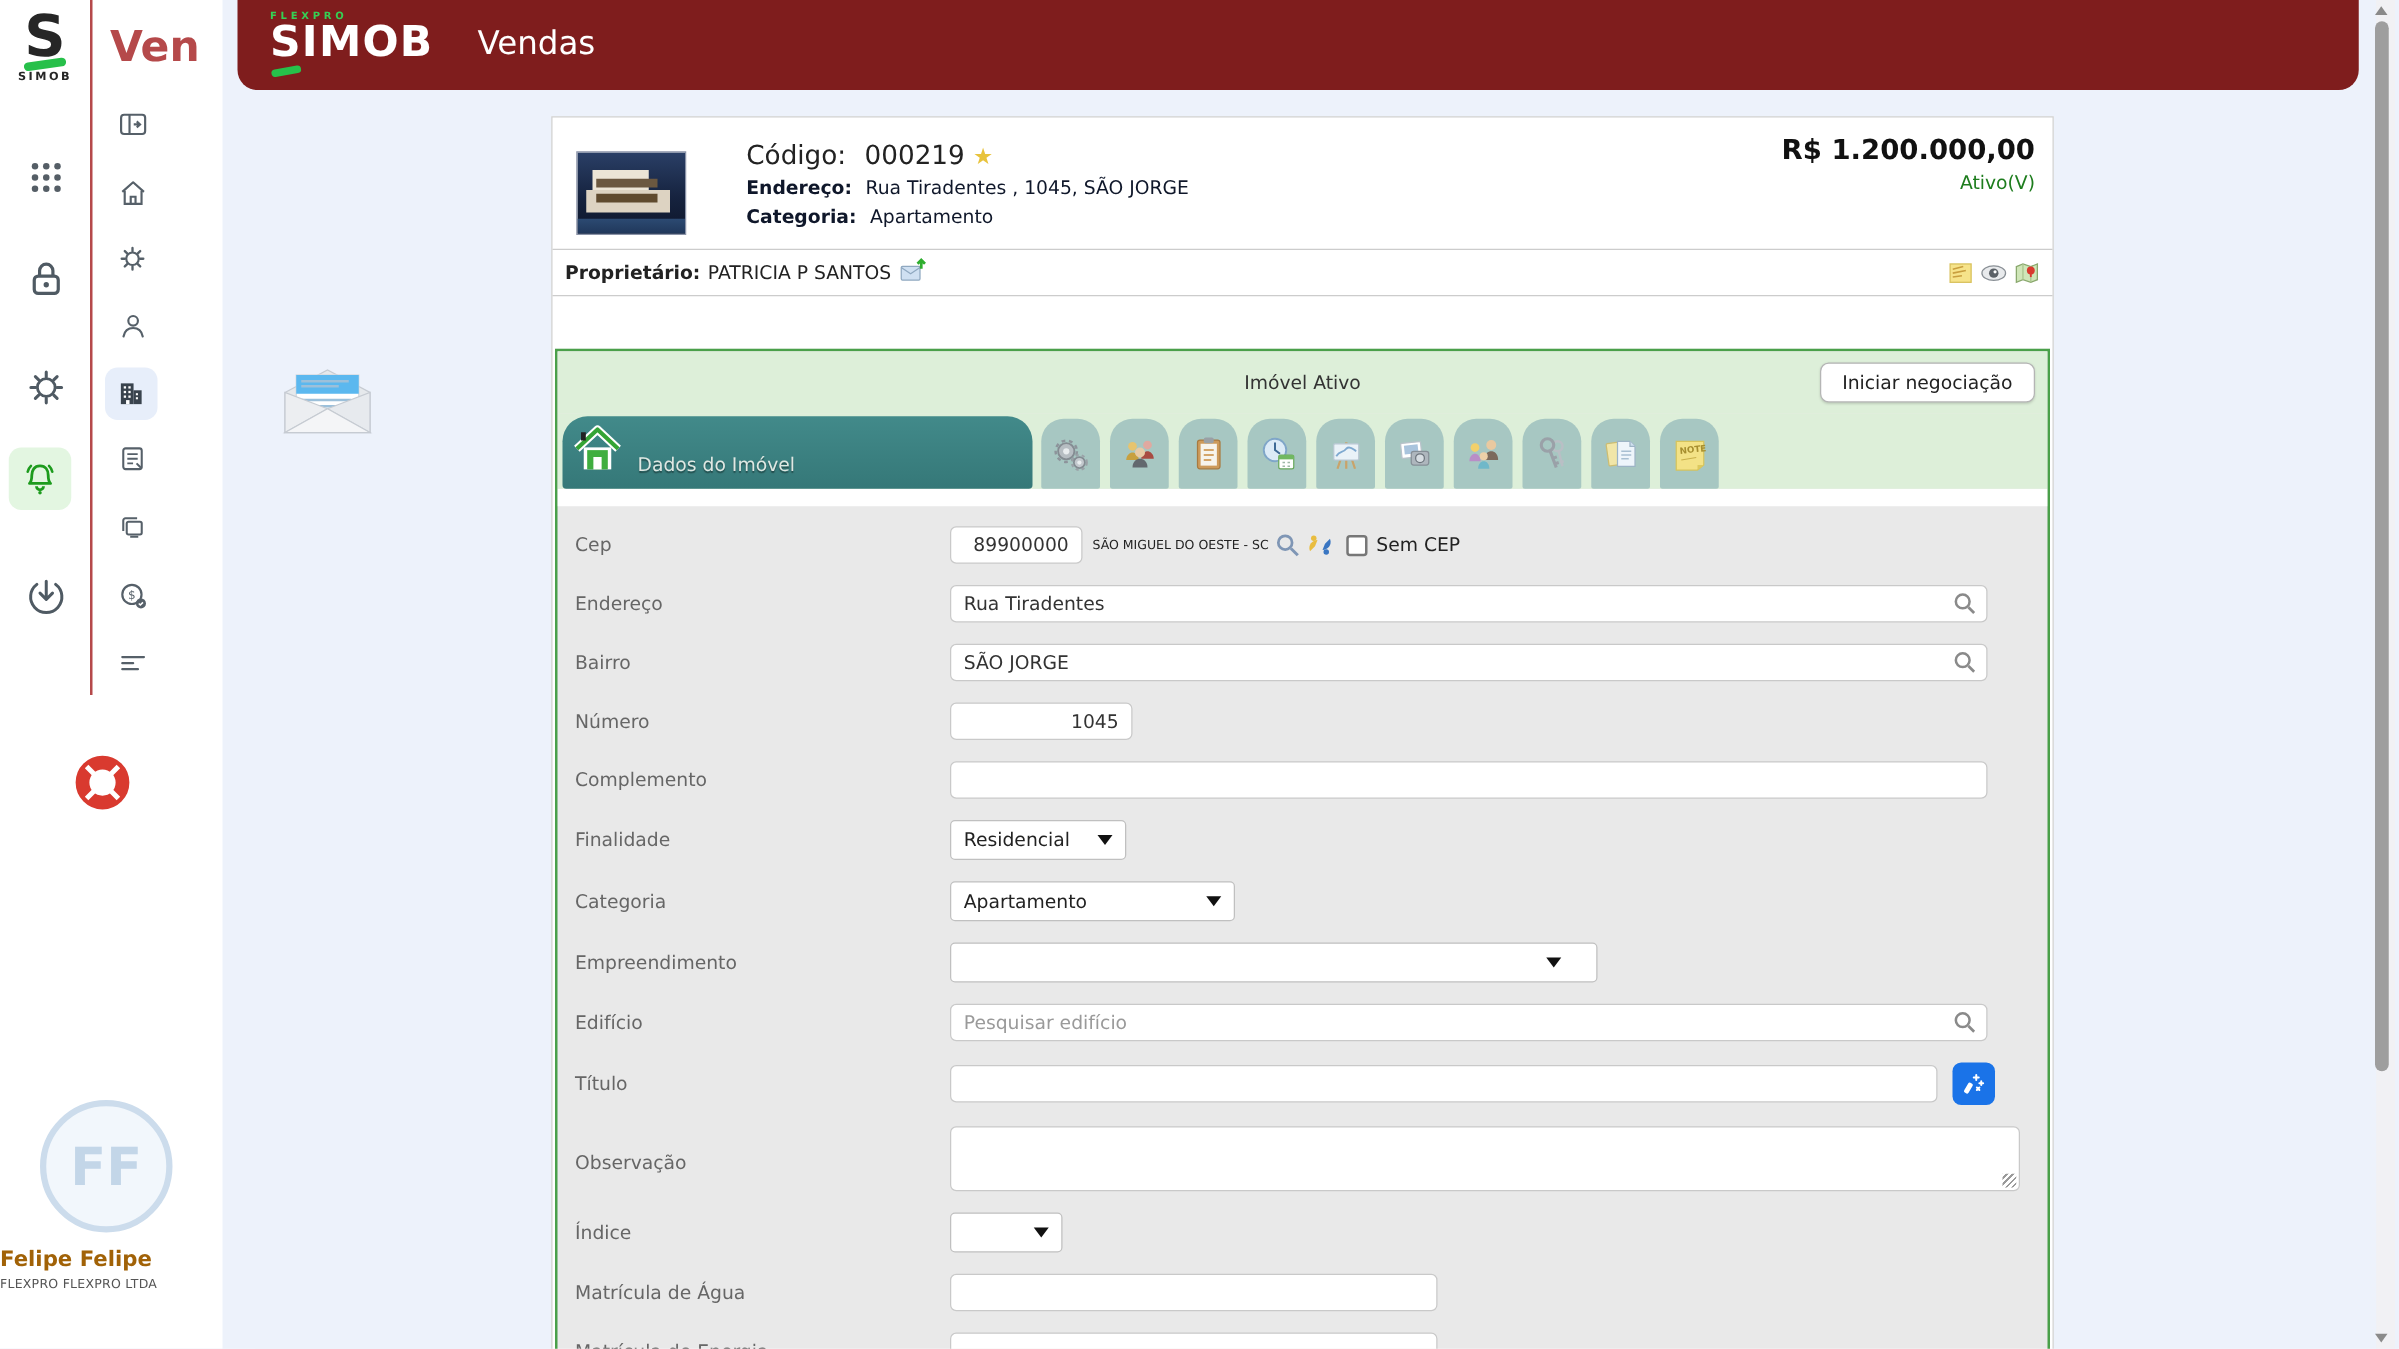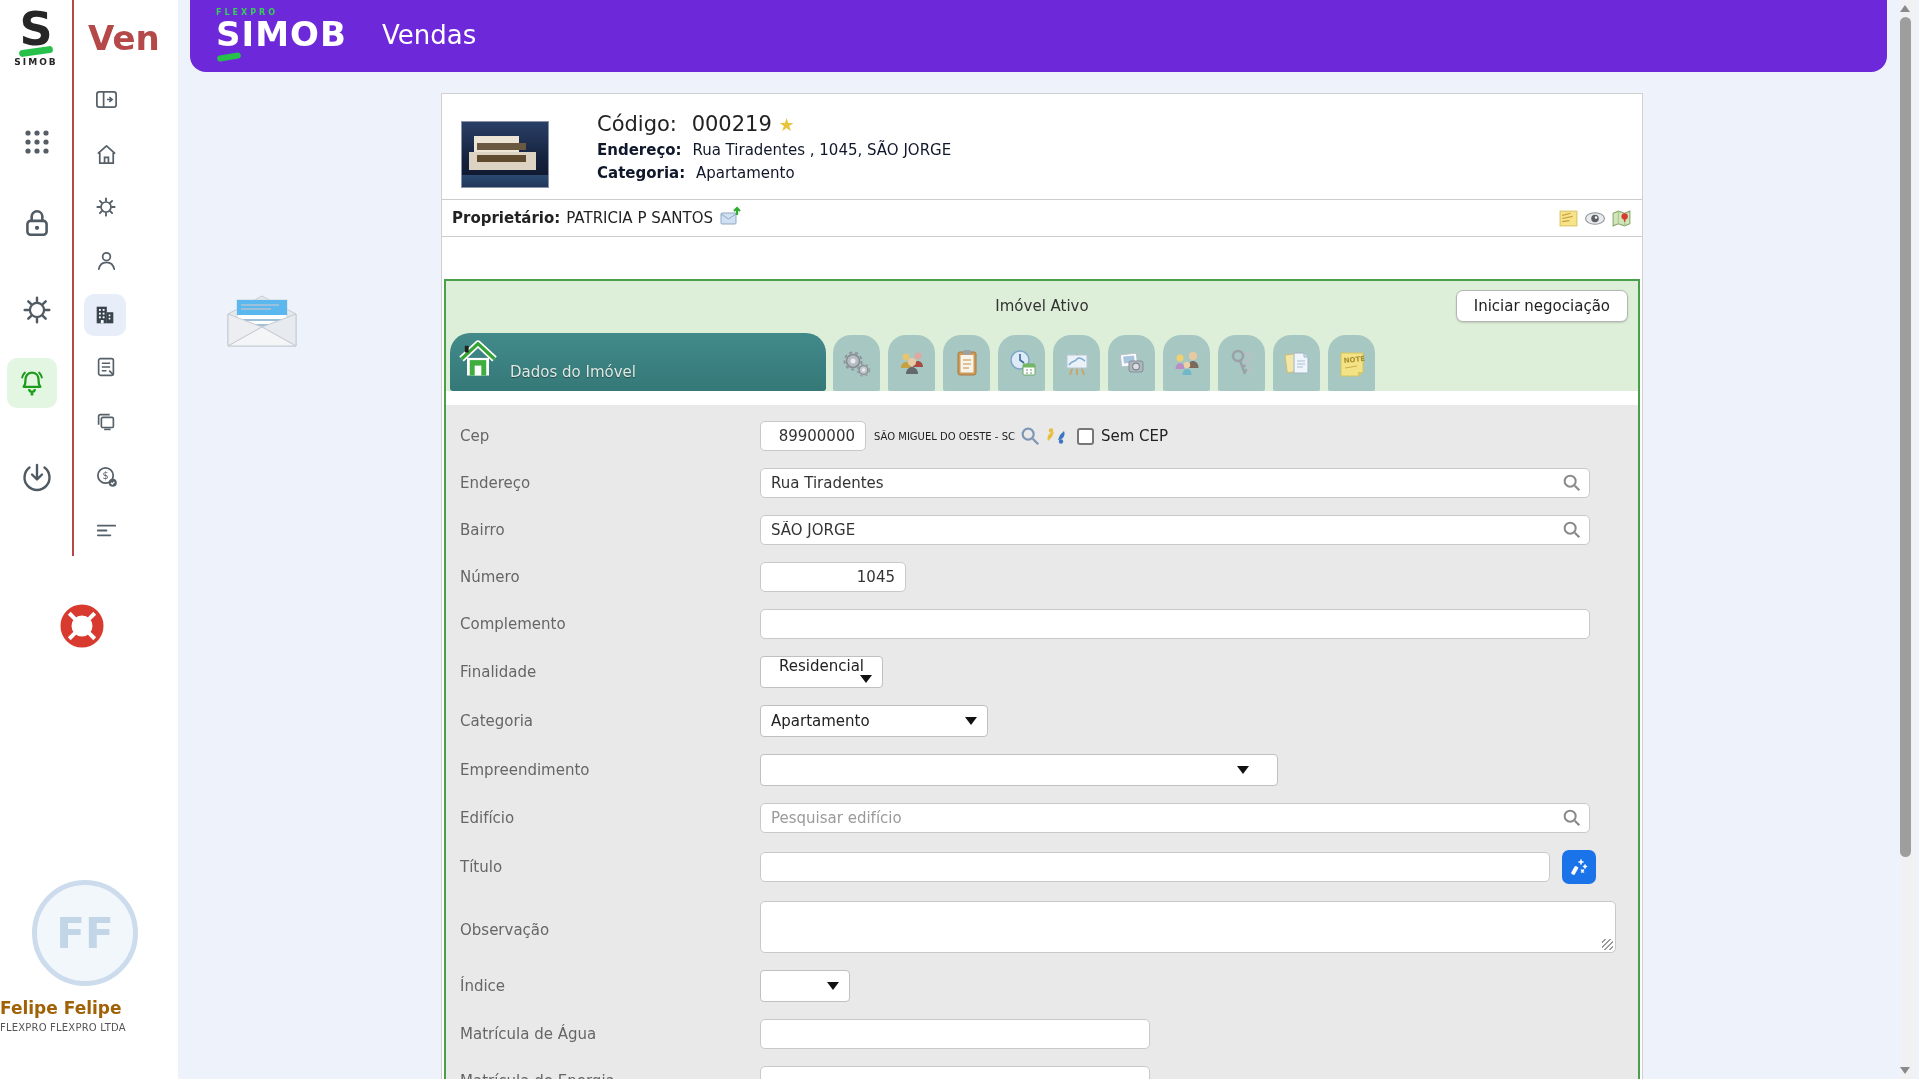--- a/index.html
+++ b/index.html
@@ -25,21 +25,21 @@
   .side-ic { position:absolute; left:93px; width:26px; height:26px; display:flex; align-items:center; justify-content:center; cursor:pointer; }
   .chip-blue { position:absolute; left:84px; top:294px; width:42px; height:42px; background:#e7eefa; border-radius:10px; display:flex; align-items:center; justify-content:center; }
 
   .user-block { position:absolute; left:0; top:880px; width:170px; }
   .avatar { width:106px; height:106px; border-radius:50%; border:5px solid #ccdcec; background:#f2f7fc; margin:0 auto;
             display:flex; align-items:center; justify-content:center; font-size:42px; font-weight:bold; color:#c3d6e8; }
   .user-name { margin-top:12px; font-size:17px; font-weight:bold; color:#a16207; }
   .user-company { margin-top:4px; font-size:10px; color:#555; letter-spacing:.2px; }
 
   
-  .topbar { position:absolute; left:190px; top:0; width:1697px; height:72px; background:#6d28d9; border-radius:0 0 16px 16px; }
+  .topbar { position:absolute; left:190px; top:0; width:1697px; height:72px; background:#7f1d1d; border-radius:0 0 16px 16px; }
   .brand { position:absolute; left:26px; top:8px; }
   .brand .flex { font-size:8px; font-weight:bold; letter-spacing:3px; color:#35d054; }
   .brand .simob { font-size:34px; font-weight:800; color:#fff; line-height:34px; letter-spacing:1px; }
   .brand .swoosh { position:absolute; left:1px; top:46px; width:24px; height:6px; background:#27c04a; border-radius:3px; transform:rotate(-10deg); }
   .page-title { position:absolute; left:192px; top:20px; font-size:26px; color:#fff; }
 
   .mail-float { position:absolute; left:222px; top:292px; width:80px; height:60px; }
 
   
   .card { position:absolute; left:441px; top:93px; width:1202px; height:1000px; background:#fff; border:1px solid #d0d0d0; }
@@ -98,21 +98,21 @@
   .w-tit { width:790px; }
   .w-agua { width:390px; }
   .city { margin-left:8px; font-size:10px; color:#222; }
   .cep-icons { display:flex; align-items:center; gap:4px; margin-left:4px; }
   .checkbox { width:17px; height:17px; background:#fff; border:2px solid #777; border-radius:3px; margin:0 7px 0 10px; cursor:pointer; }
   .cb-label { font-size:15px; color:#222; }
 
   .sel { background:#fff; border:1px solid #c0c0c0; border-radius:4px; height:32px; display:flex; align-items:center;
          padding:0 10px; font-size:15px; color:#222; cursor:pointer; }
   .sel .arr { width:0; height:0; border-left:6px solid transparent; border-right:6px solid transparent; border-top:8px solid #111; }
-  .sel-fin { width:123px;flex-direction:column; } .sel-fin .arr { margin-left:auto; }
+  .sel-fin { width:141px; } .sel-fin .arr { margin-left:auto; }
   .sel-cat { width:228px; } .sel-cat .arr { margin-left:auto; }
   .sel-emp { width:518px; } .sel-emp .arr { margin-left:auto; margin-right:18px; }
   .sel-ind { width:90px; }  .sel-ind .arr { margin-left:auto; }
 
   .magic-btn { width:34px; height:34px; margin-left:12px; background:#1a73e8; border:none; border-radius:7px;
                display:flex; align-items:center; justify-content:center; cursor:pointer; }
   .tarea { width:856px; height:52px; background:#fff; border:1px solid #c9c9c9; border-radius:5px; position:relative; }
   .tarea .grip { position:absolute; right:2px; bottom:2px; width:11px; height:11px;
                  background:repeating-linear-gradient(135deg, transparent 0 2px, #9a9a9a 2px 3.5px); }
 
@@ -305,20 +305,24 @@
     <div class="info-line">
       <b>Endereço:</b>
       <span>Rua Tiradentes , 1045, SÃO JORGE</span>
     </div>
     <div class="info-line">
       <b>Categoria:</b>
       <span>Apartamento</span>
     </div>
   </div>
 
+  <div class="price-box">
+    <div class="price">R$ 1.200.000,00</div>
+    <div class="status">Ativo(V)</div>
+  </div>
 
   <div class="owner-row">
     <b>Proprietário:</b>
     <span>PATRICIA P SANTOS</span>
     <span style="margin-left:7px;">
       <svg width="22" height="20" viewBox="0 0 22 20">
         <rect x="1" y="7" width="15" height="11" rx="1" fill="#cfe0f2" stroke="#8fa8c0"></rect>
         <path d="M1 8l7.5 5L16 8" fill="none" stroke="#8fa8c0"></path>
         <path d="M17 2v7M14 5l3-3 3 3" stroke="#2fae2f" stroke-width="2.2" fill="none"></path>
       </svg>

